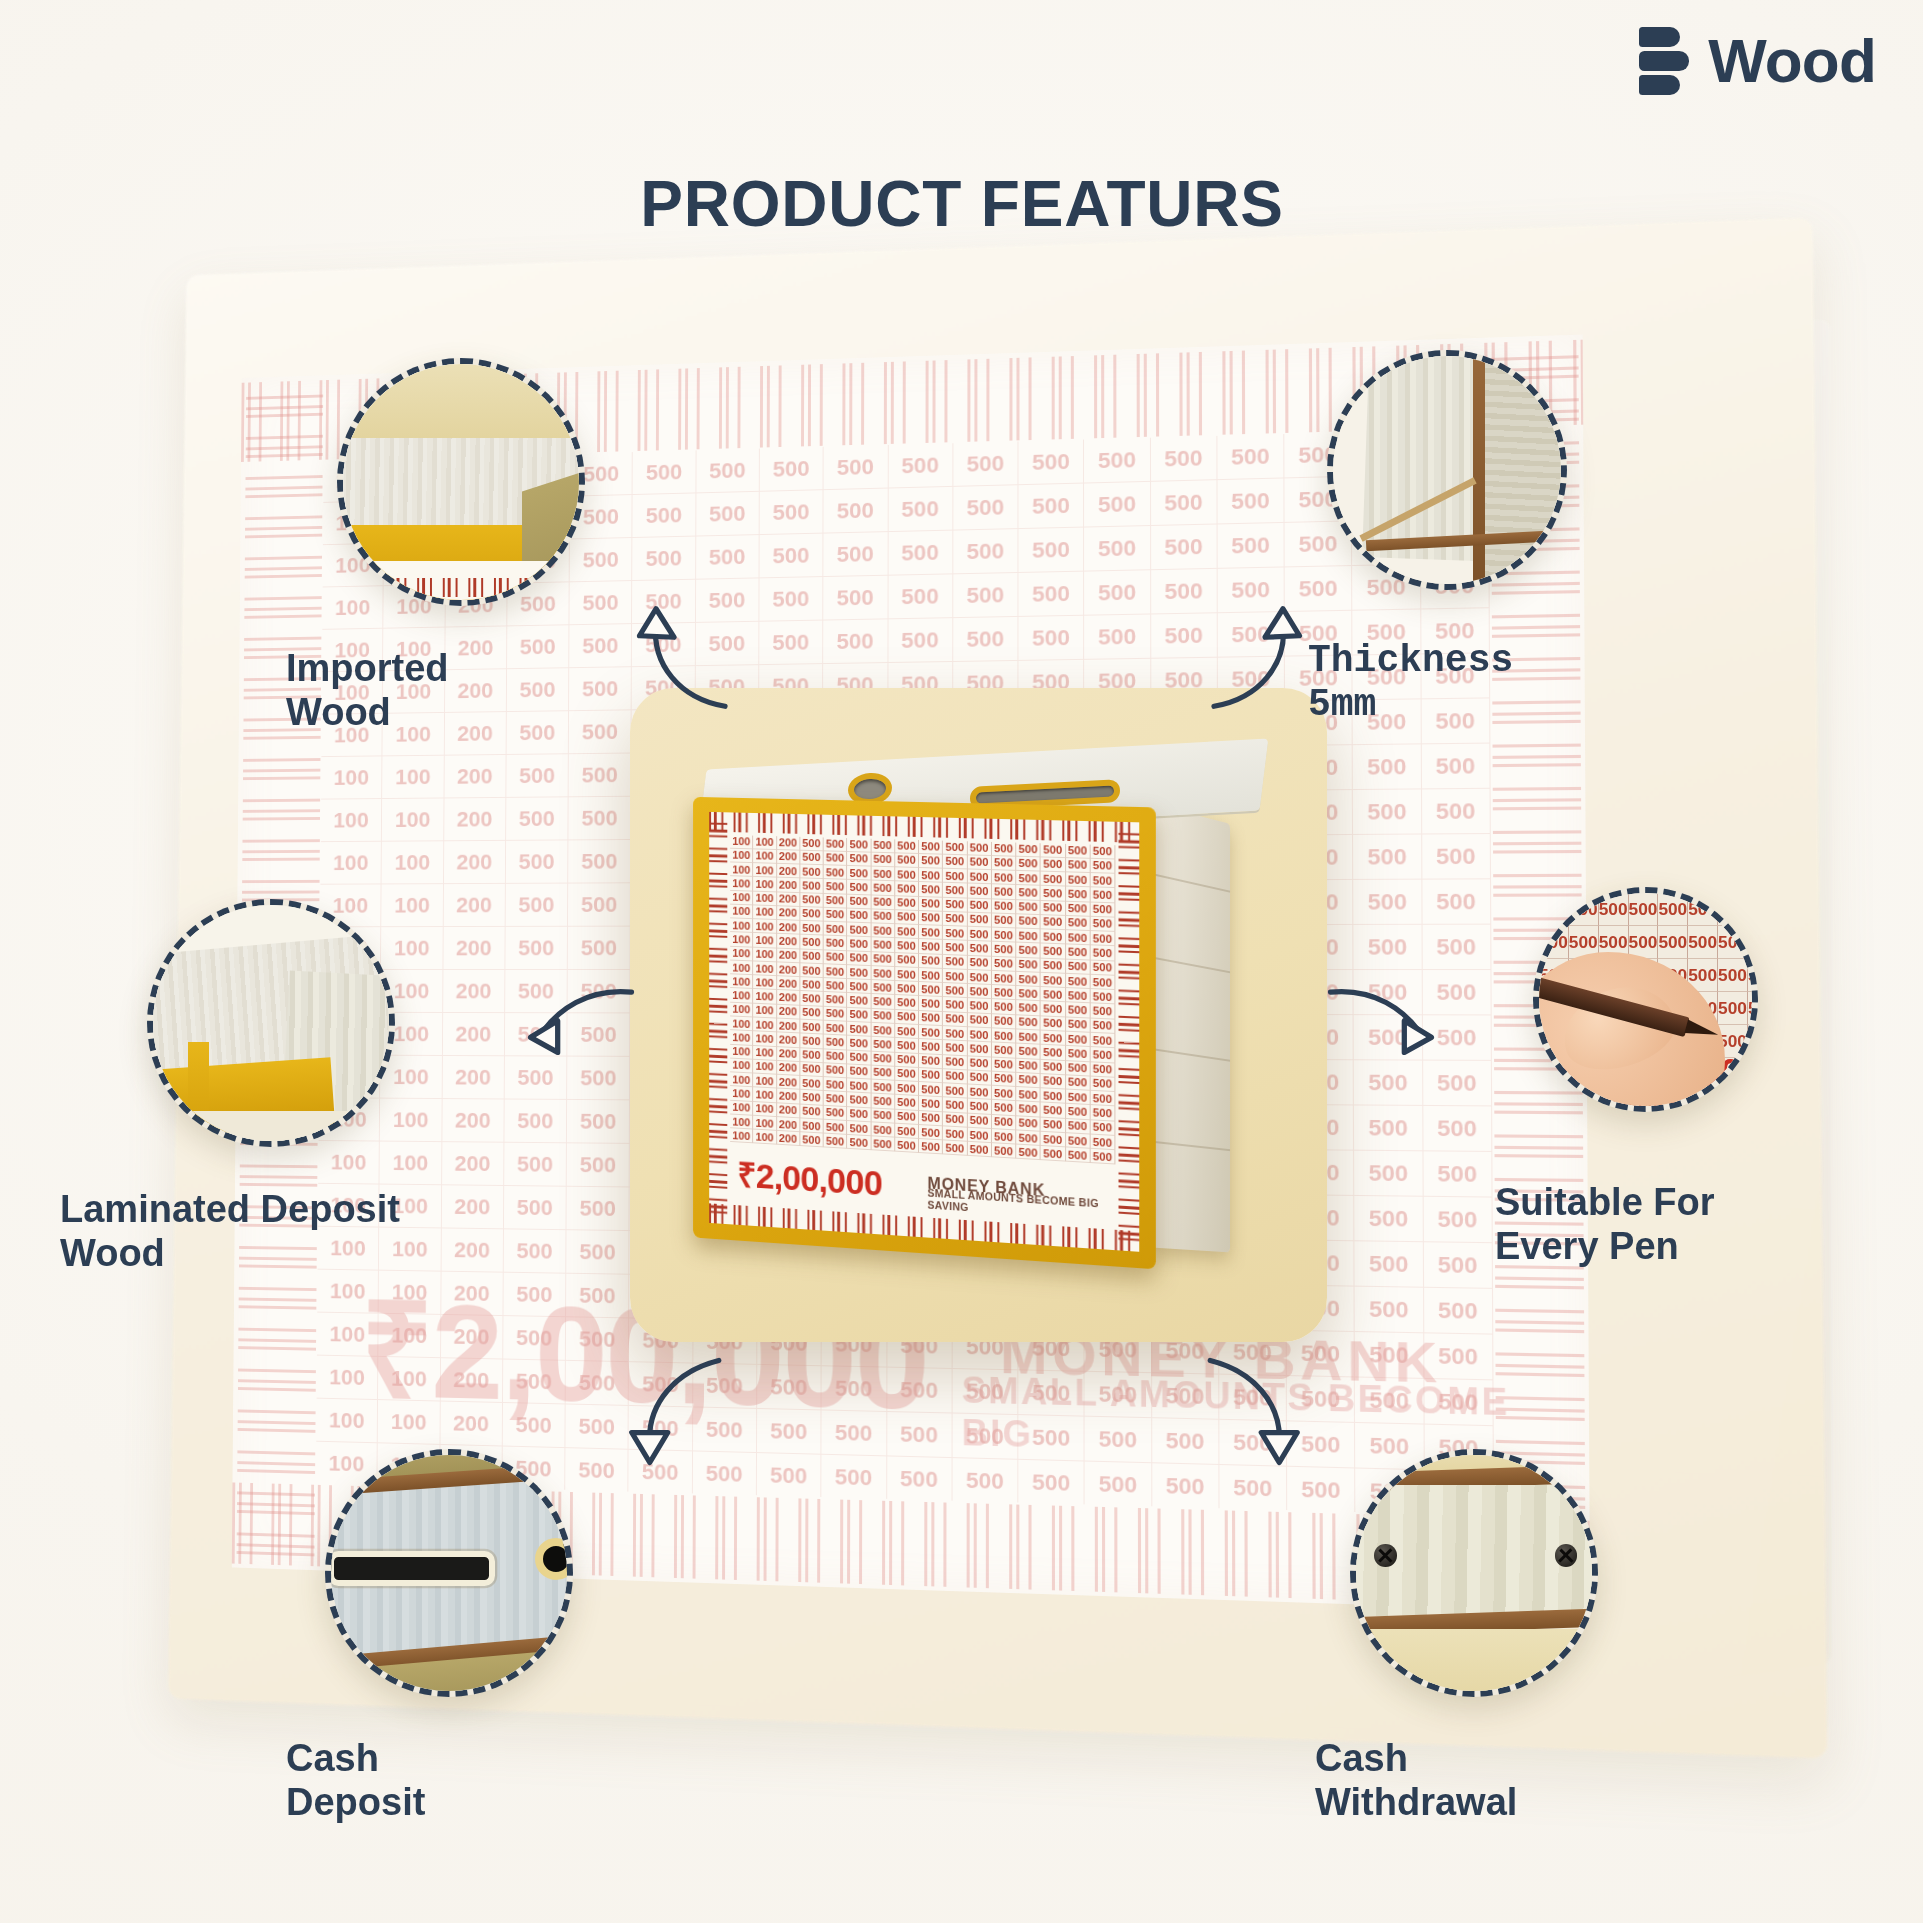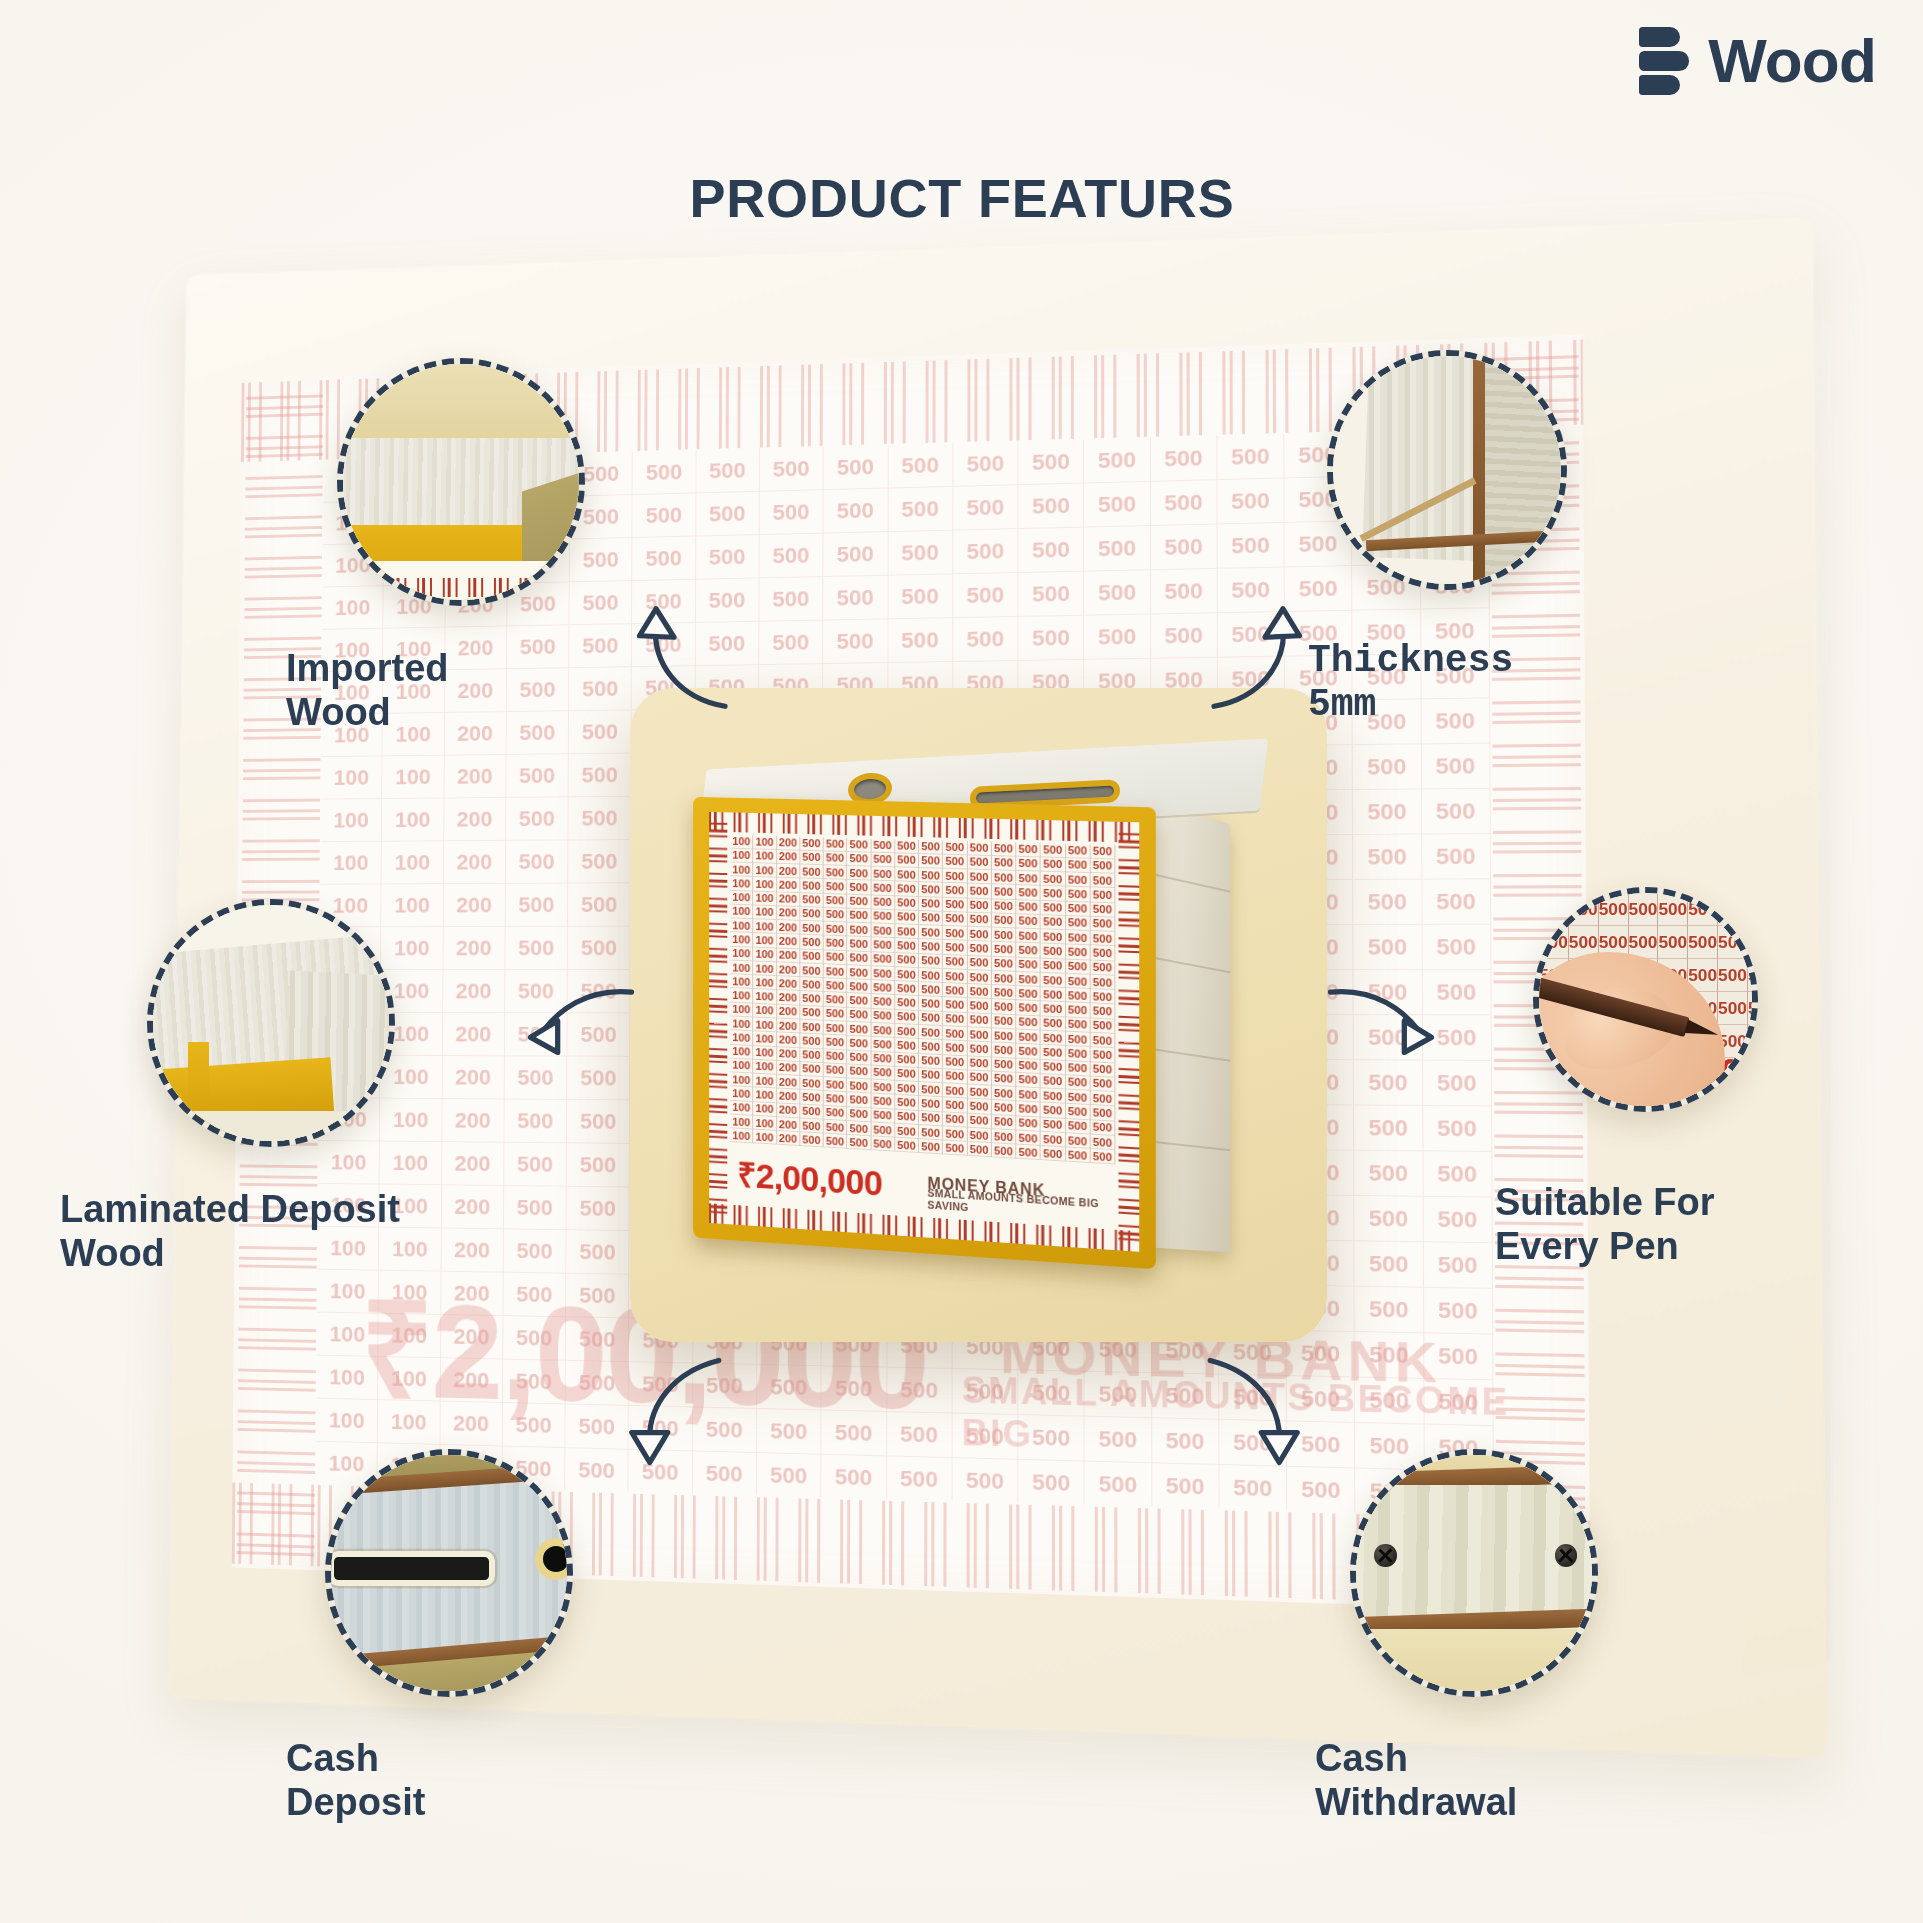--- a/index.html
+++ b/index.html
@@ -17,21 +17,21 @@
   .logo-wrap { position:absolute; right:48px; top:21px; display:flex; align-items:center; gap:19.5px; }
   .logo-mark { width:50px; height:78px; position:relative; }
   .logo-mark i { position:absolute; left:0; background:#2c3e54; display:block; }
   .lb1 { top:6px;  left:9px; width:41px; height:19.5px; border-radius:5.3px 15px 15px 5.3px; }
   .lb2 { top:30px; left:0px;  width:50px; height:19.5px; border-radius:5.3px 9.8px 9.8px 5.3px; }
   .lb3 { top:54px; left:9px; width:41px; height:19.5px; border-radius:5.3px 15px 15px 5.3px; }
   .logo-text { font-size:62px; font-weight:700; color:#2c3e54; letter-spacing:-0.8px; }
 
   .page-title {
     position:absolute; top:167px; left:0; width:100%; text-align:center;
-    font-size:54px; font-weight:800; color:#2c3e54; letter-spacing:0.8px;
+    font-size:64px; font-weight:800; color:#2c3e54; letter-spacing:0.8px;
     font-family:"Liberation Sans", sans-serif;
   }
 
   
   .bg-box {
     position:absolute; left:113px; top:240px; width:1721px; height:1518px;
   }
   .bg-body {
     position:absolute; left:30px; top:0; width:1646px; height:1480px;
     background:linear-gradient(165deg,#fdfaf3 0%,#f7f0e0 48%,#f4ead5 100%);

